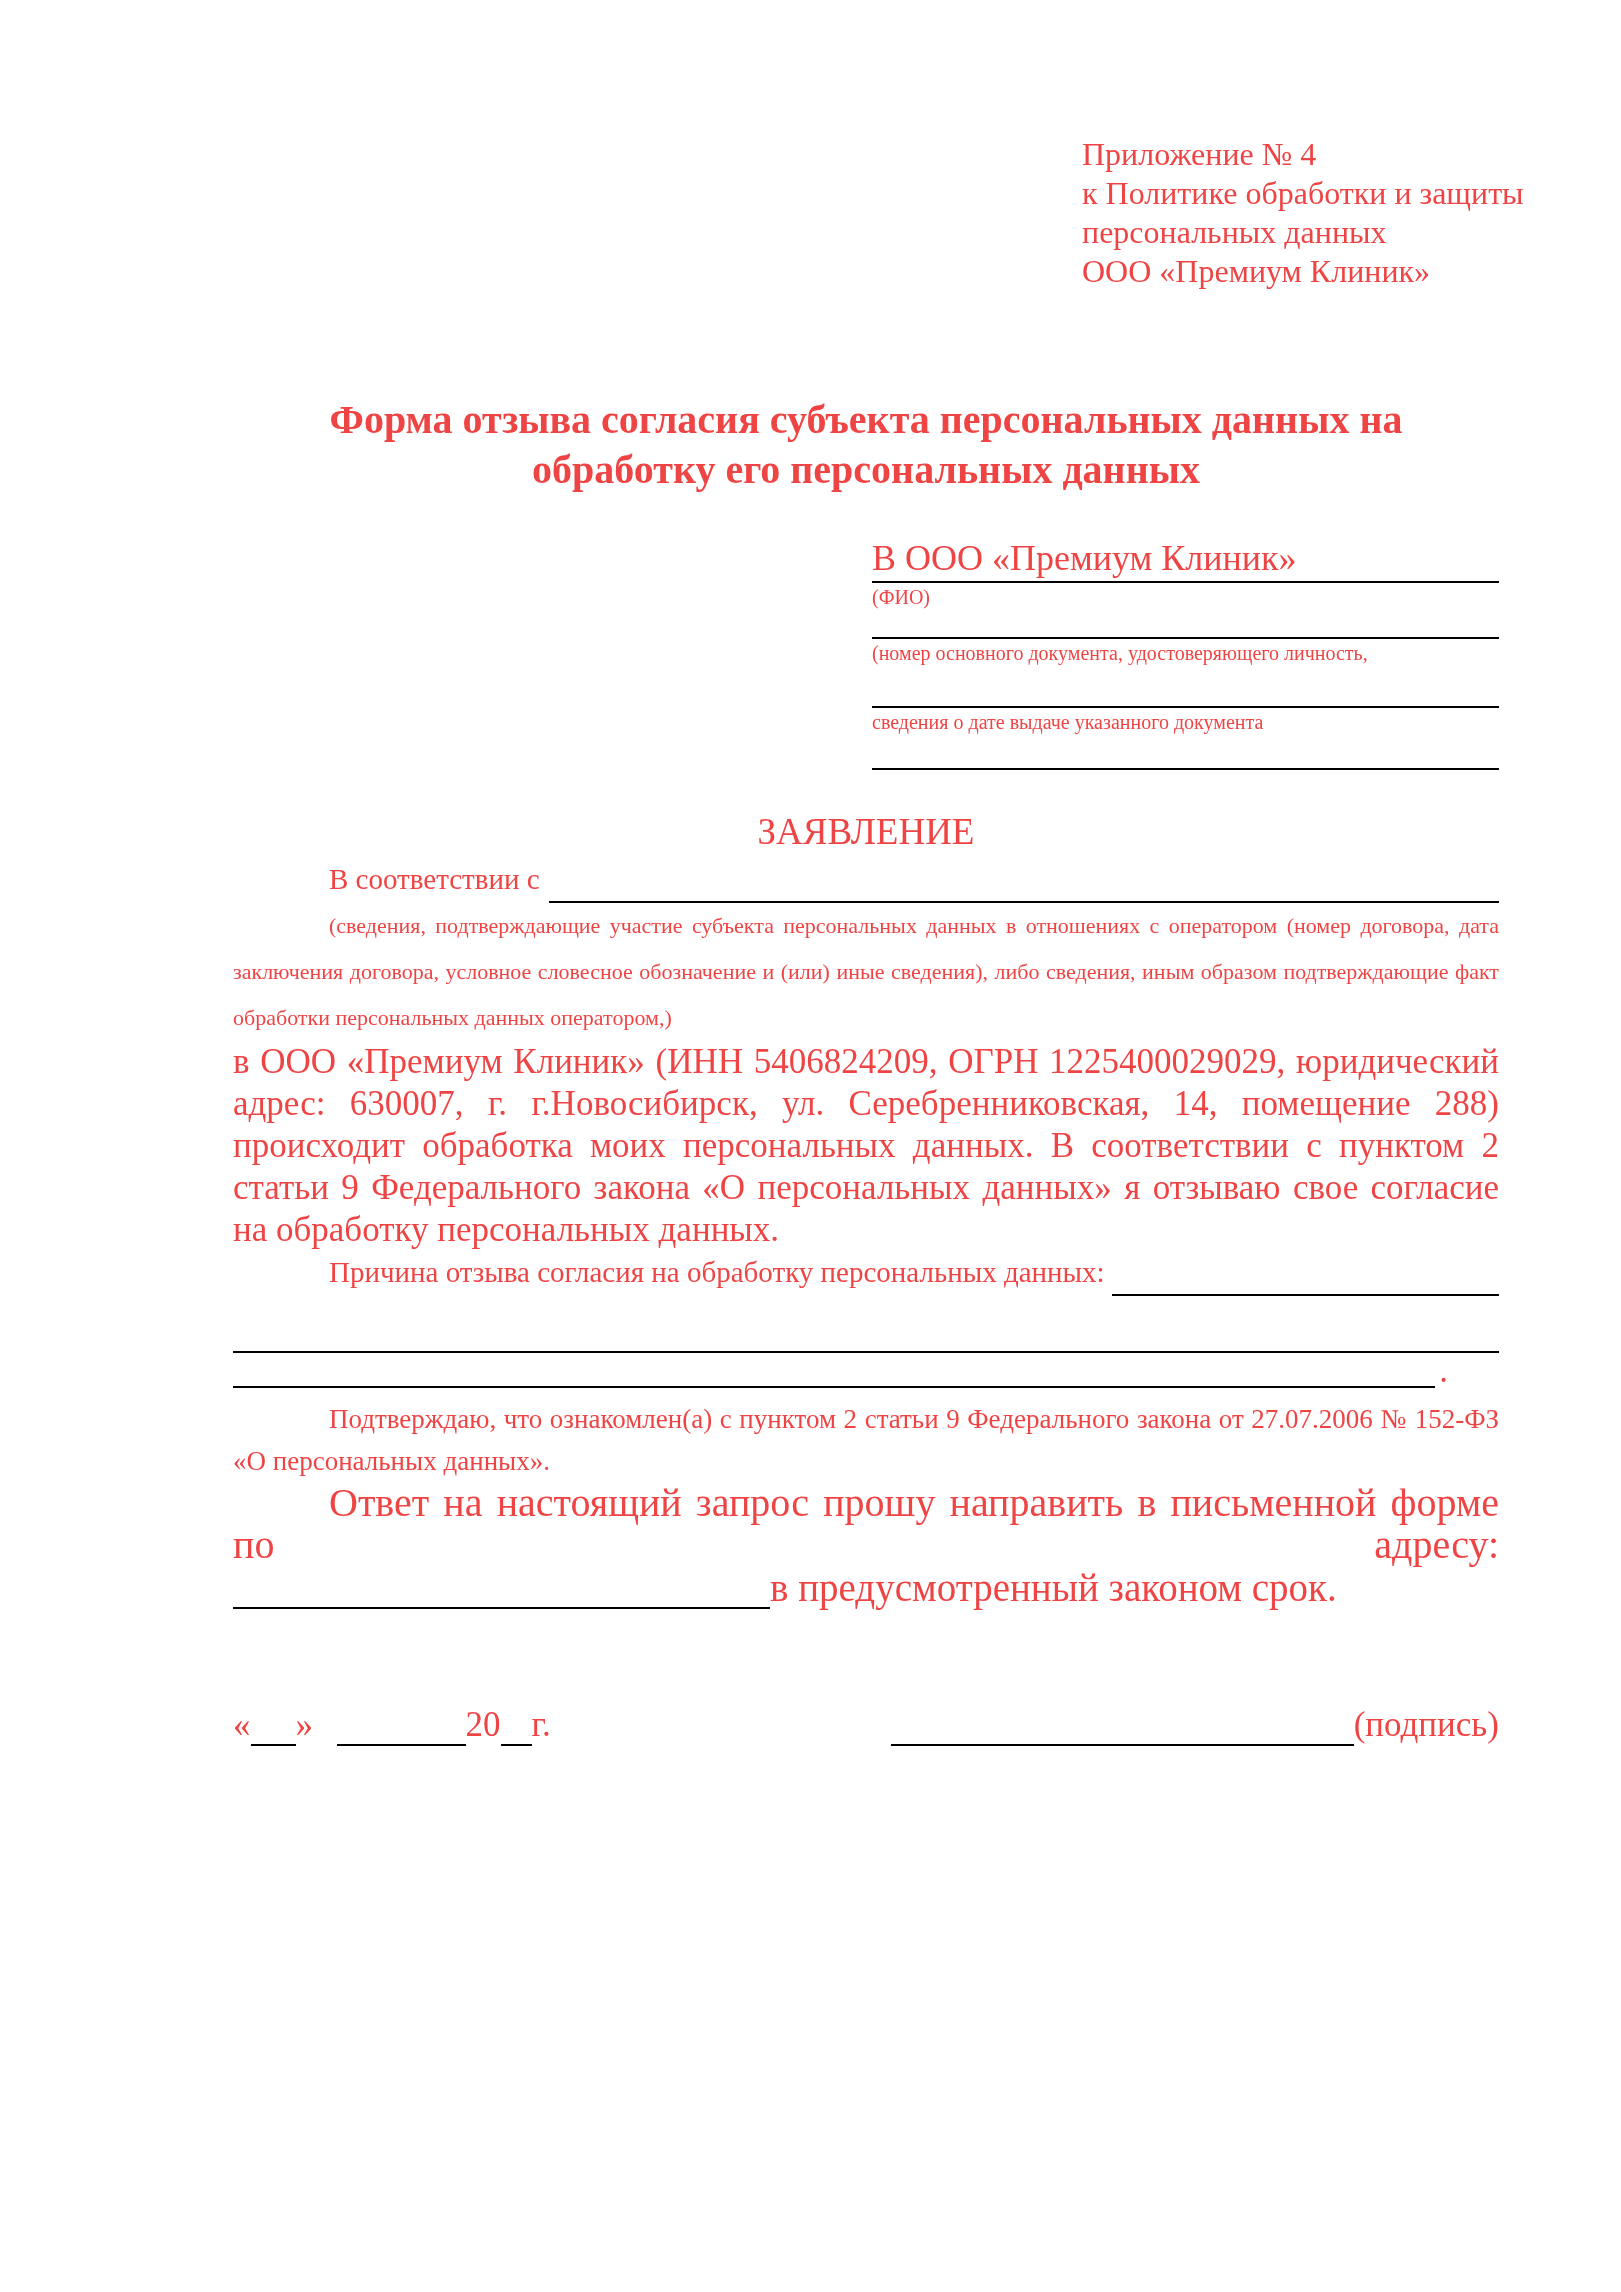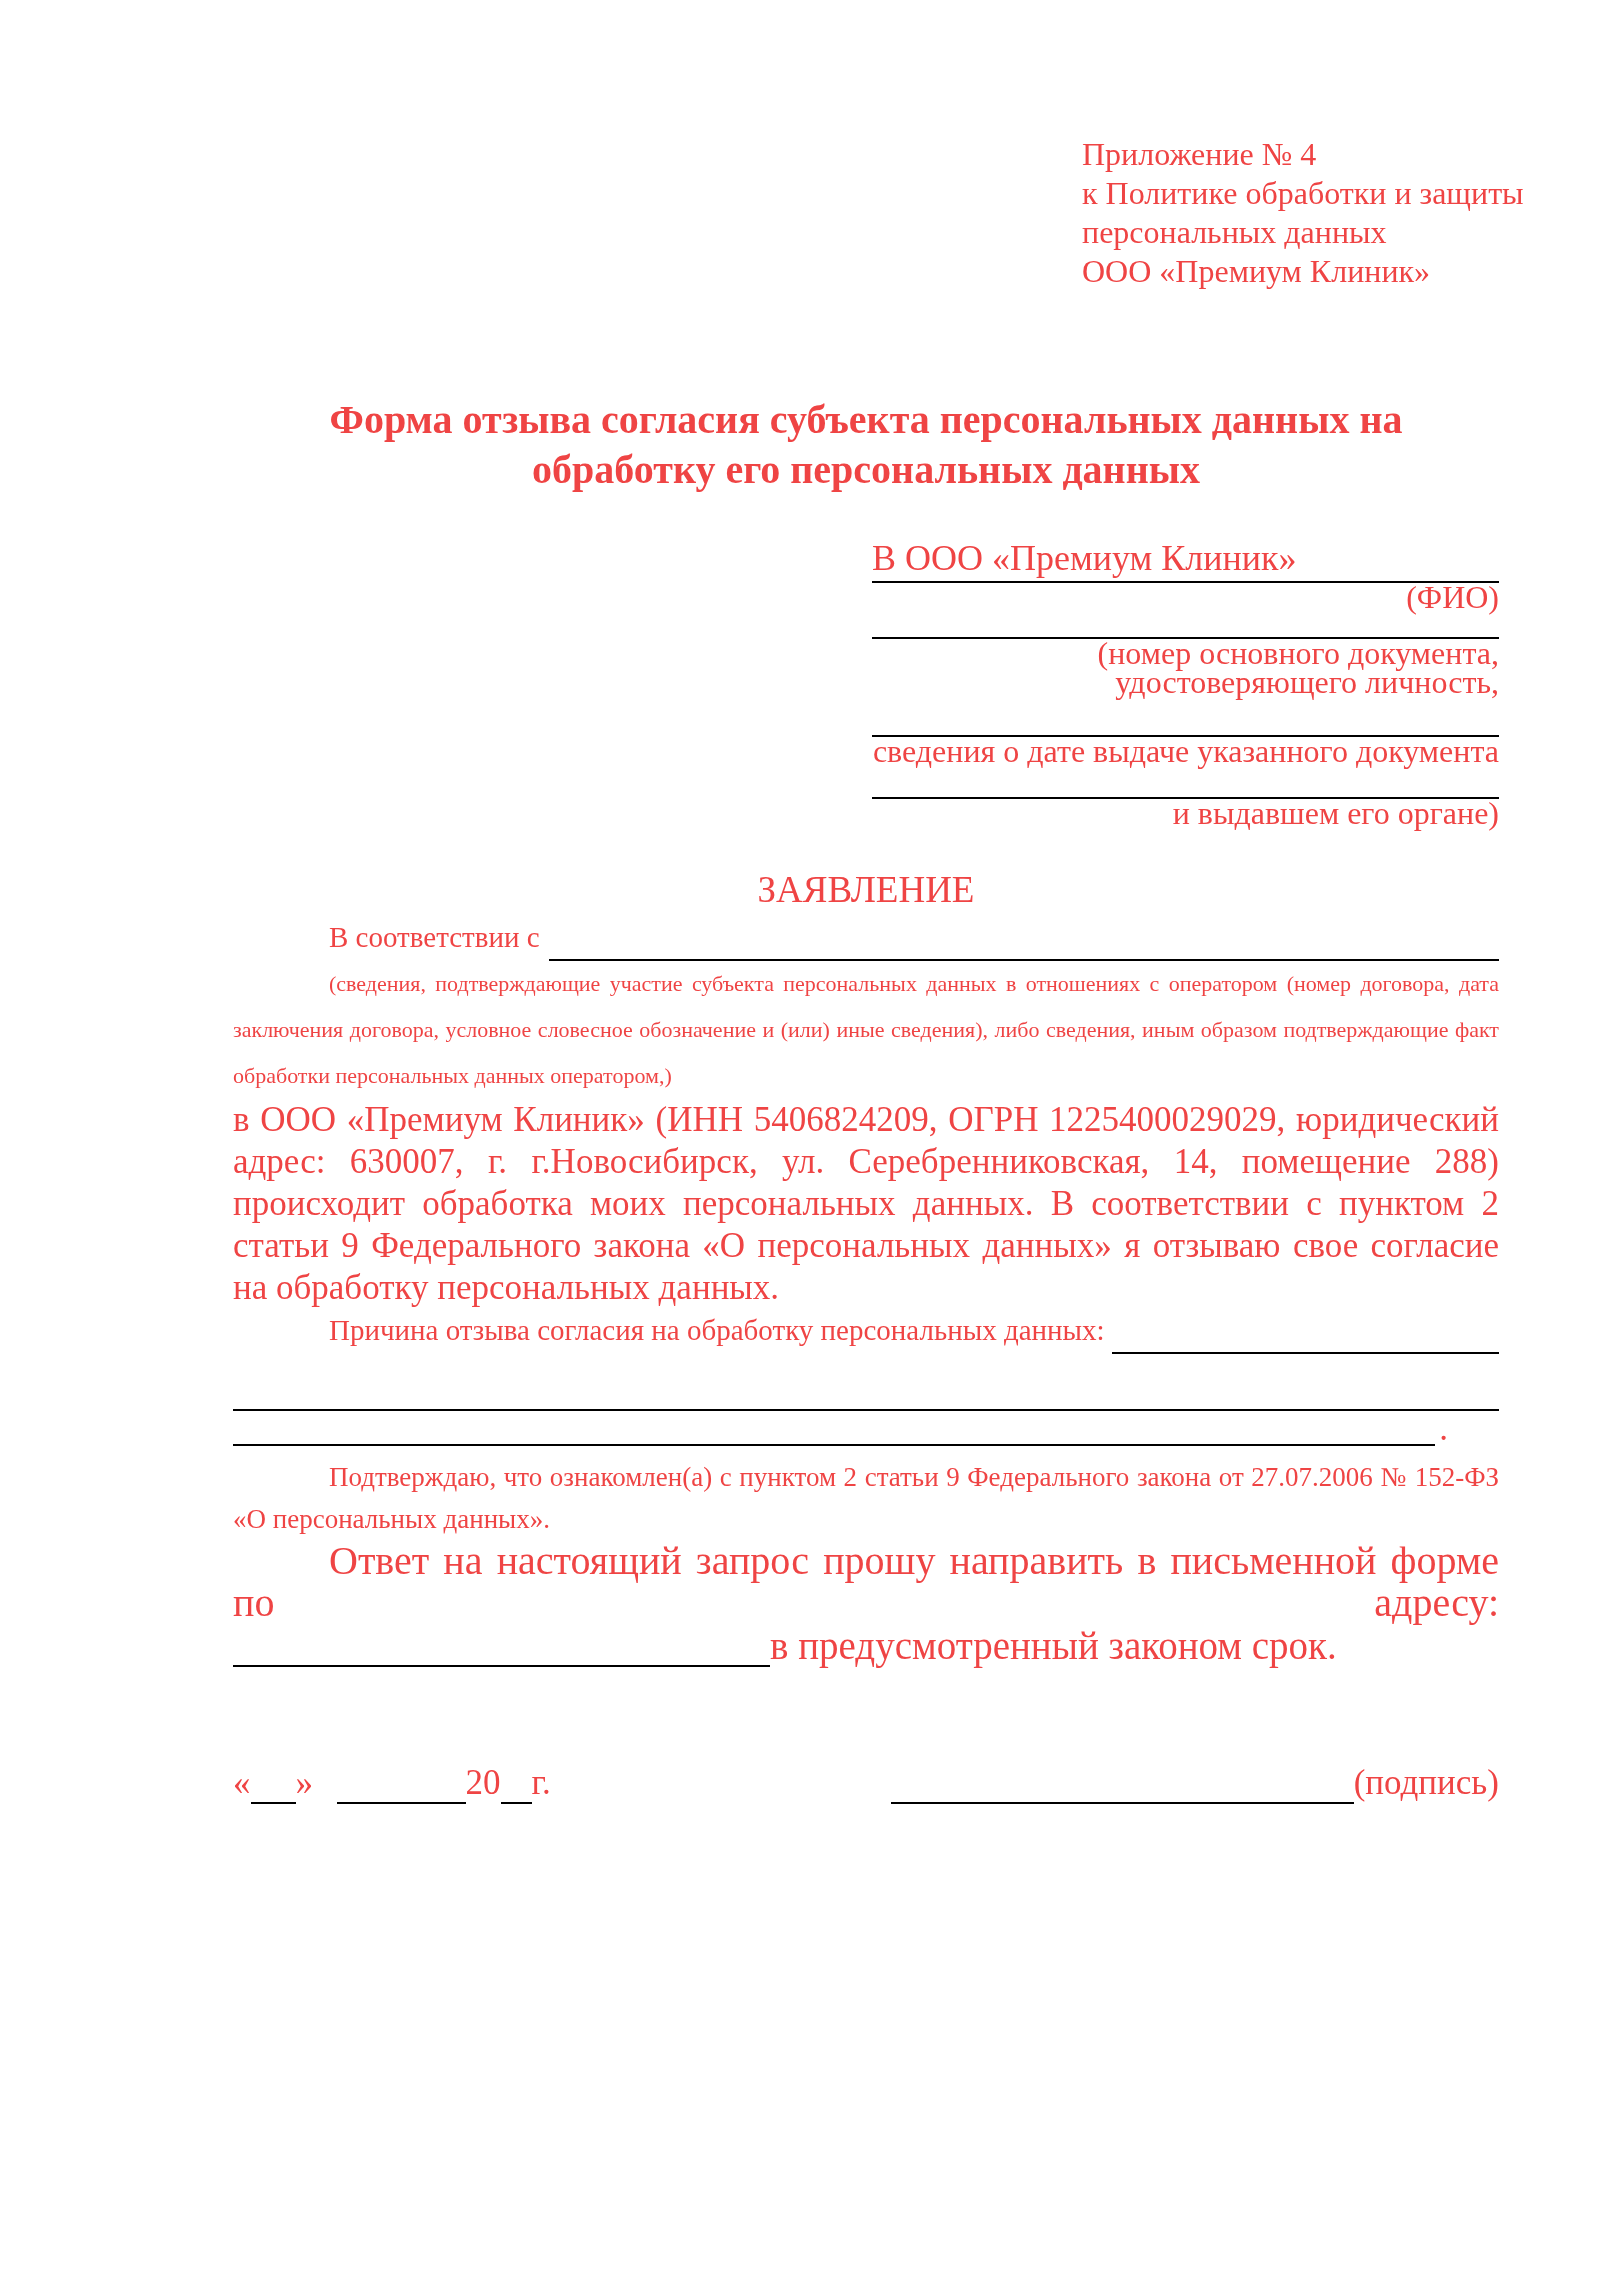--- a/index.html
+++ b/index.html
@@ -18,21 +18,21 @@
   
   .appendix { margin-left: 849px; font-size: 32px; line-height: 39px; white-space: nowrap; }
 
   
   .doc-title { margin-top: 104px; text-align: center; font-weight: bold; font-size: 40px; line-height: 50px; }
 
   
   .recipient { margin-left: 639px; width: 627px; margin-top: 41px; font-size: 36px; line-height: 45px; }
   .recipient .r-from { height: 41px; }
   .blank-line { border-bottom: 2px solid #000; }
-  .recipient .caption { font-size: 32px; line-height: 29px; text-align: right; }
+  .recipient .caption { font-size: 20px; line-height: 29px; text-align: left; }
 
   
   .statement-heading { margin-top: 39px; text-align: center; font-size: 37px; line-height: 46px; }
 
   .accordance { display: flex; padding-left: 96px; font-size: 29px; line-height: 43px; height: 45px; margin-top: 3.9px; }
   .accordance .label { white-space: nowrap; padding-right: 9.8px; }
   .fill { flex: 1; border-bottom: 2px solid #000; }
 
   .footnote { font-size: 22px; line-height: 46px; text-align: justify; text-indent: 96px; }
 
@@ -81,21 +81,20 @@
       <div class="blank-line" style="height:0;"></div>
       <div class="caption">(ФИО)</div>
 
       <div class="blank-line" style="height:26.5px;"></div>
       <div class="caption">(номер основного документа, удостоверяющего личность,</div>
 
       <div class="blank-line" style="height:40px;"></div>
       <div class="caption">сведения о дате выдаче указанного документа</div>
 
       <div class="blank-line" style="height:33px;"></div>
-      <div class="caption">и выдавшем его органе)</div>
     </div>
 
     <div class="statement-heading">ЗАЯВЛЕНИЕ</div>
 
     <div class="accordance">
       <span class="label">В соответствии с</span>
       <span class="fill"></span>
     </div>
 
     <div class="footnote">(сведения, подтверждающие участие субъекта персональных данных в отношениях с оператором (номер договора, дата заключения договора, условное словесное обозначение и (или) иные сведения), либо сведения, иным образом подтверждающие факт обработки персональных данных оператором,)</div>

